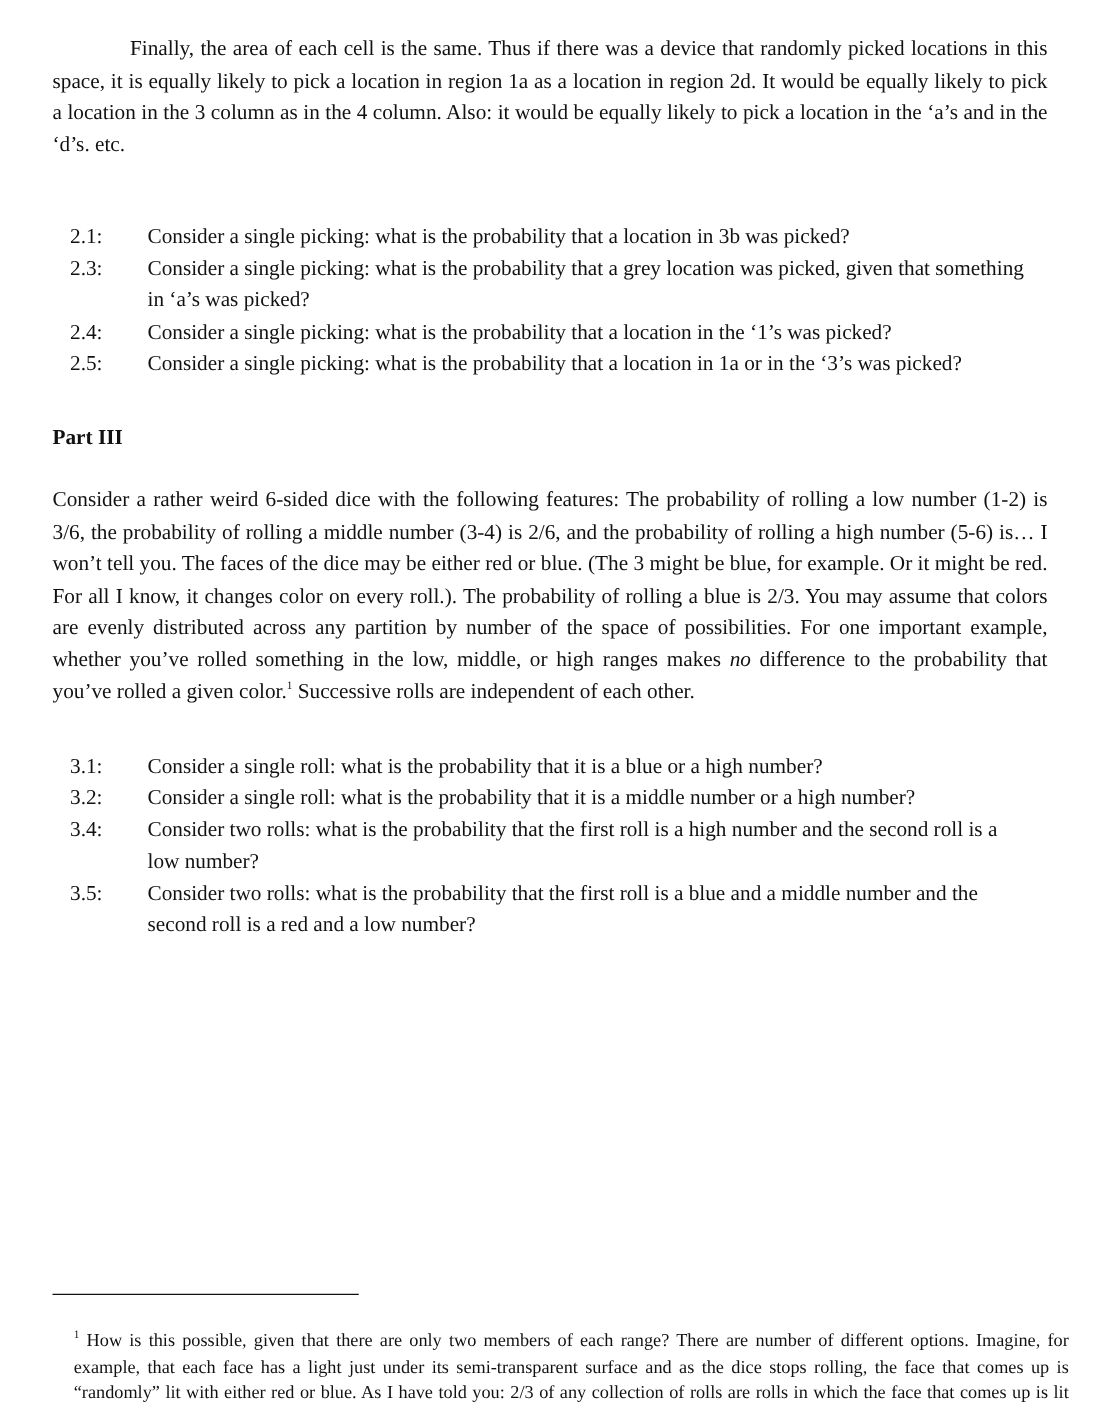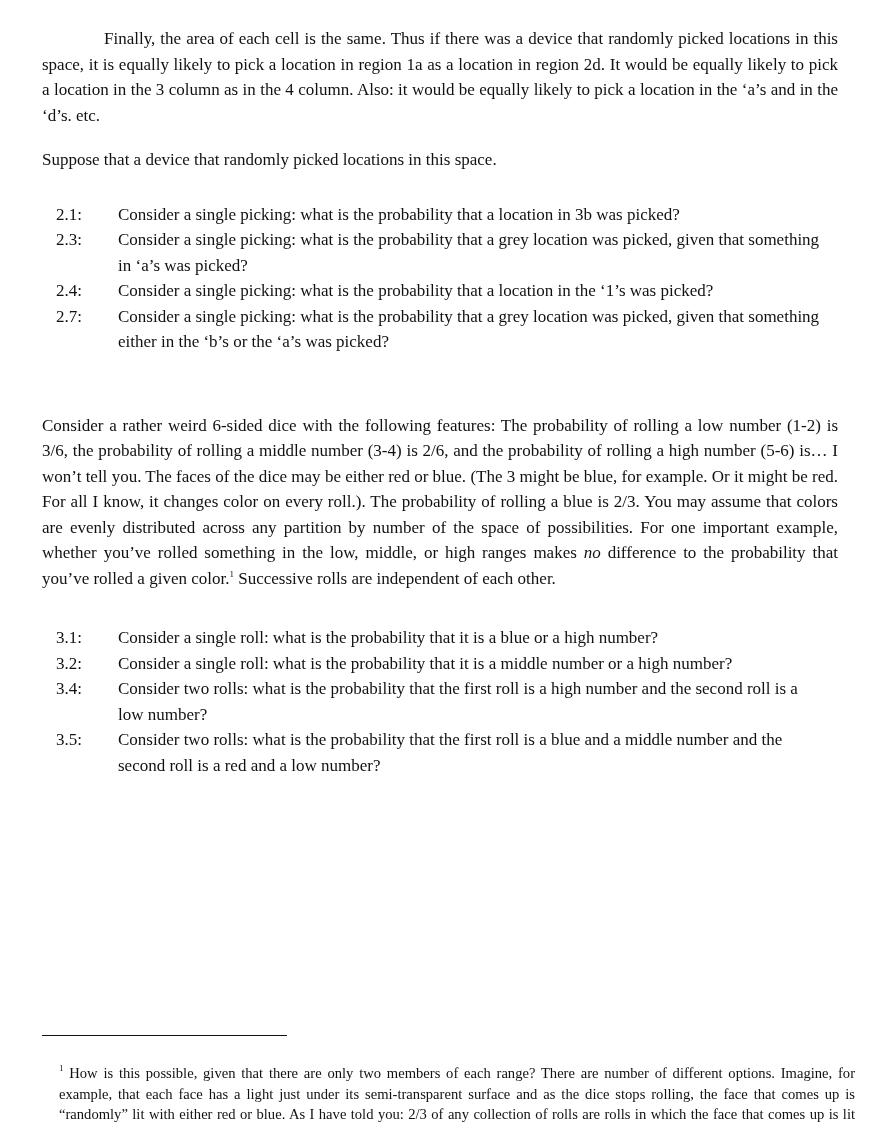--- a/index.html
+++ b/index.html
@@ -57,43 +57,43 @@
     }
     sup { font-size: 9px; vertical-align: 7px; line-height: 0; }
     em { font-style: italic; }
   </style>
 </head>
 <body>
 
 <div class="page">
   <p class="para indent">Finally, the area of each cell is the same.  Thus if there was a device that randomly picked locations in this space, it is equally likely to pick a location in region 1a as a location in region 2d.  It would be equally likely to pick a location in the 3 column as in the 4 column.  Also: it would be equally likely to pick a location in the ‘a’s and in the ‘d’s.  etc.</p>
   <div class="gap-s"></div>
-  <p class="para">Suppose that a device that randomly picked locations in this space.</p>
   <div class="gap-m"></div>
 
   <ul class="qlist">
     <li class="q">
       <span class="q-num">2.1:</span>
       <span class="q-text">Consider a single picking: what is the probability that a location in 3b was picked?</span>
     </li>
     <li class="q">
       <span class="q-num">2.3:</span>
       <span class="q-text">Consider a single picking: what is the probability that a grey location was picked, given that something in ‘a’s was picked?</span>
     </li>
     <li class="q">
       <span class="q-num">2.4:</span>
       <span class="q-text">Consider a single picking: what is the probability that a location in the ‘1’s was picked?</span>
     </li>
     <li class="q">
-      <span class="q-num">2.7:</span>
-      <span class="q-text">Consider a single picking: what is the probability that a grey location was picked, given that something either in the ‘b’s or the ‘a’s was picked?</span>
+      <span class="q-num">2.5:</span>
+      <span class="q-text">Consider a single picking: what is the probability that a location in 1a or in the ‘3’s was picked?</span>
     </li>
   </ul>
 
   <div style="height:19px"></div>
+  <p class="heading">Part III</p>
   <div style="height:25px"></div>
 
   <p class="para"><span>Consider a rather weird 6-sided dice with the following features: The probability of rolling a low number (1-2) is 3/6, the probability of rolling a middle number (3-4) is 2/6, and the probability of rolling a high number (5-6) is… I won’t tell you.  The faces of the dice may be either red or blue. (The 3 might be blue, for example.  Or it might be red.  For all I know, it changes color on every roll.).  The probability of rolling a blue is 2/3.  You may assume that colors are evenly distributed across any partition by number of the space of possibilities.  For one important example, whether you’ve rolled something in the low, middle, or high ranges makes </span><em>no</em><span> difference to the probability that you’ve rolled a given color.</span><sup>1</sup><span> Successive rolls are independent of each other.</span></p>
 
   <div class="gap-m" style="height:20px"></div>
 
   <ul class="qlist">
     <li class="q">
       <span class="q-num">3.1:</span>
       <span class="q-text">Consider a single roll: what is the probability that it is a blue or a high number?</span>

